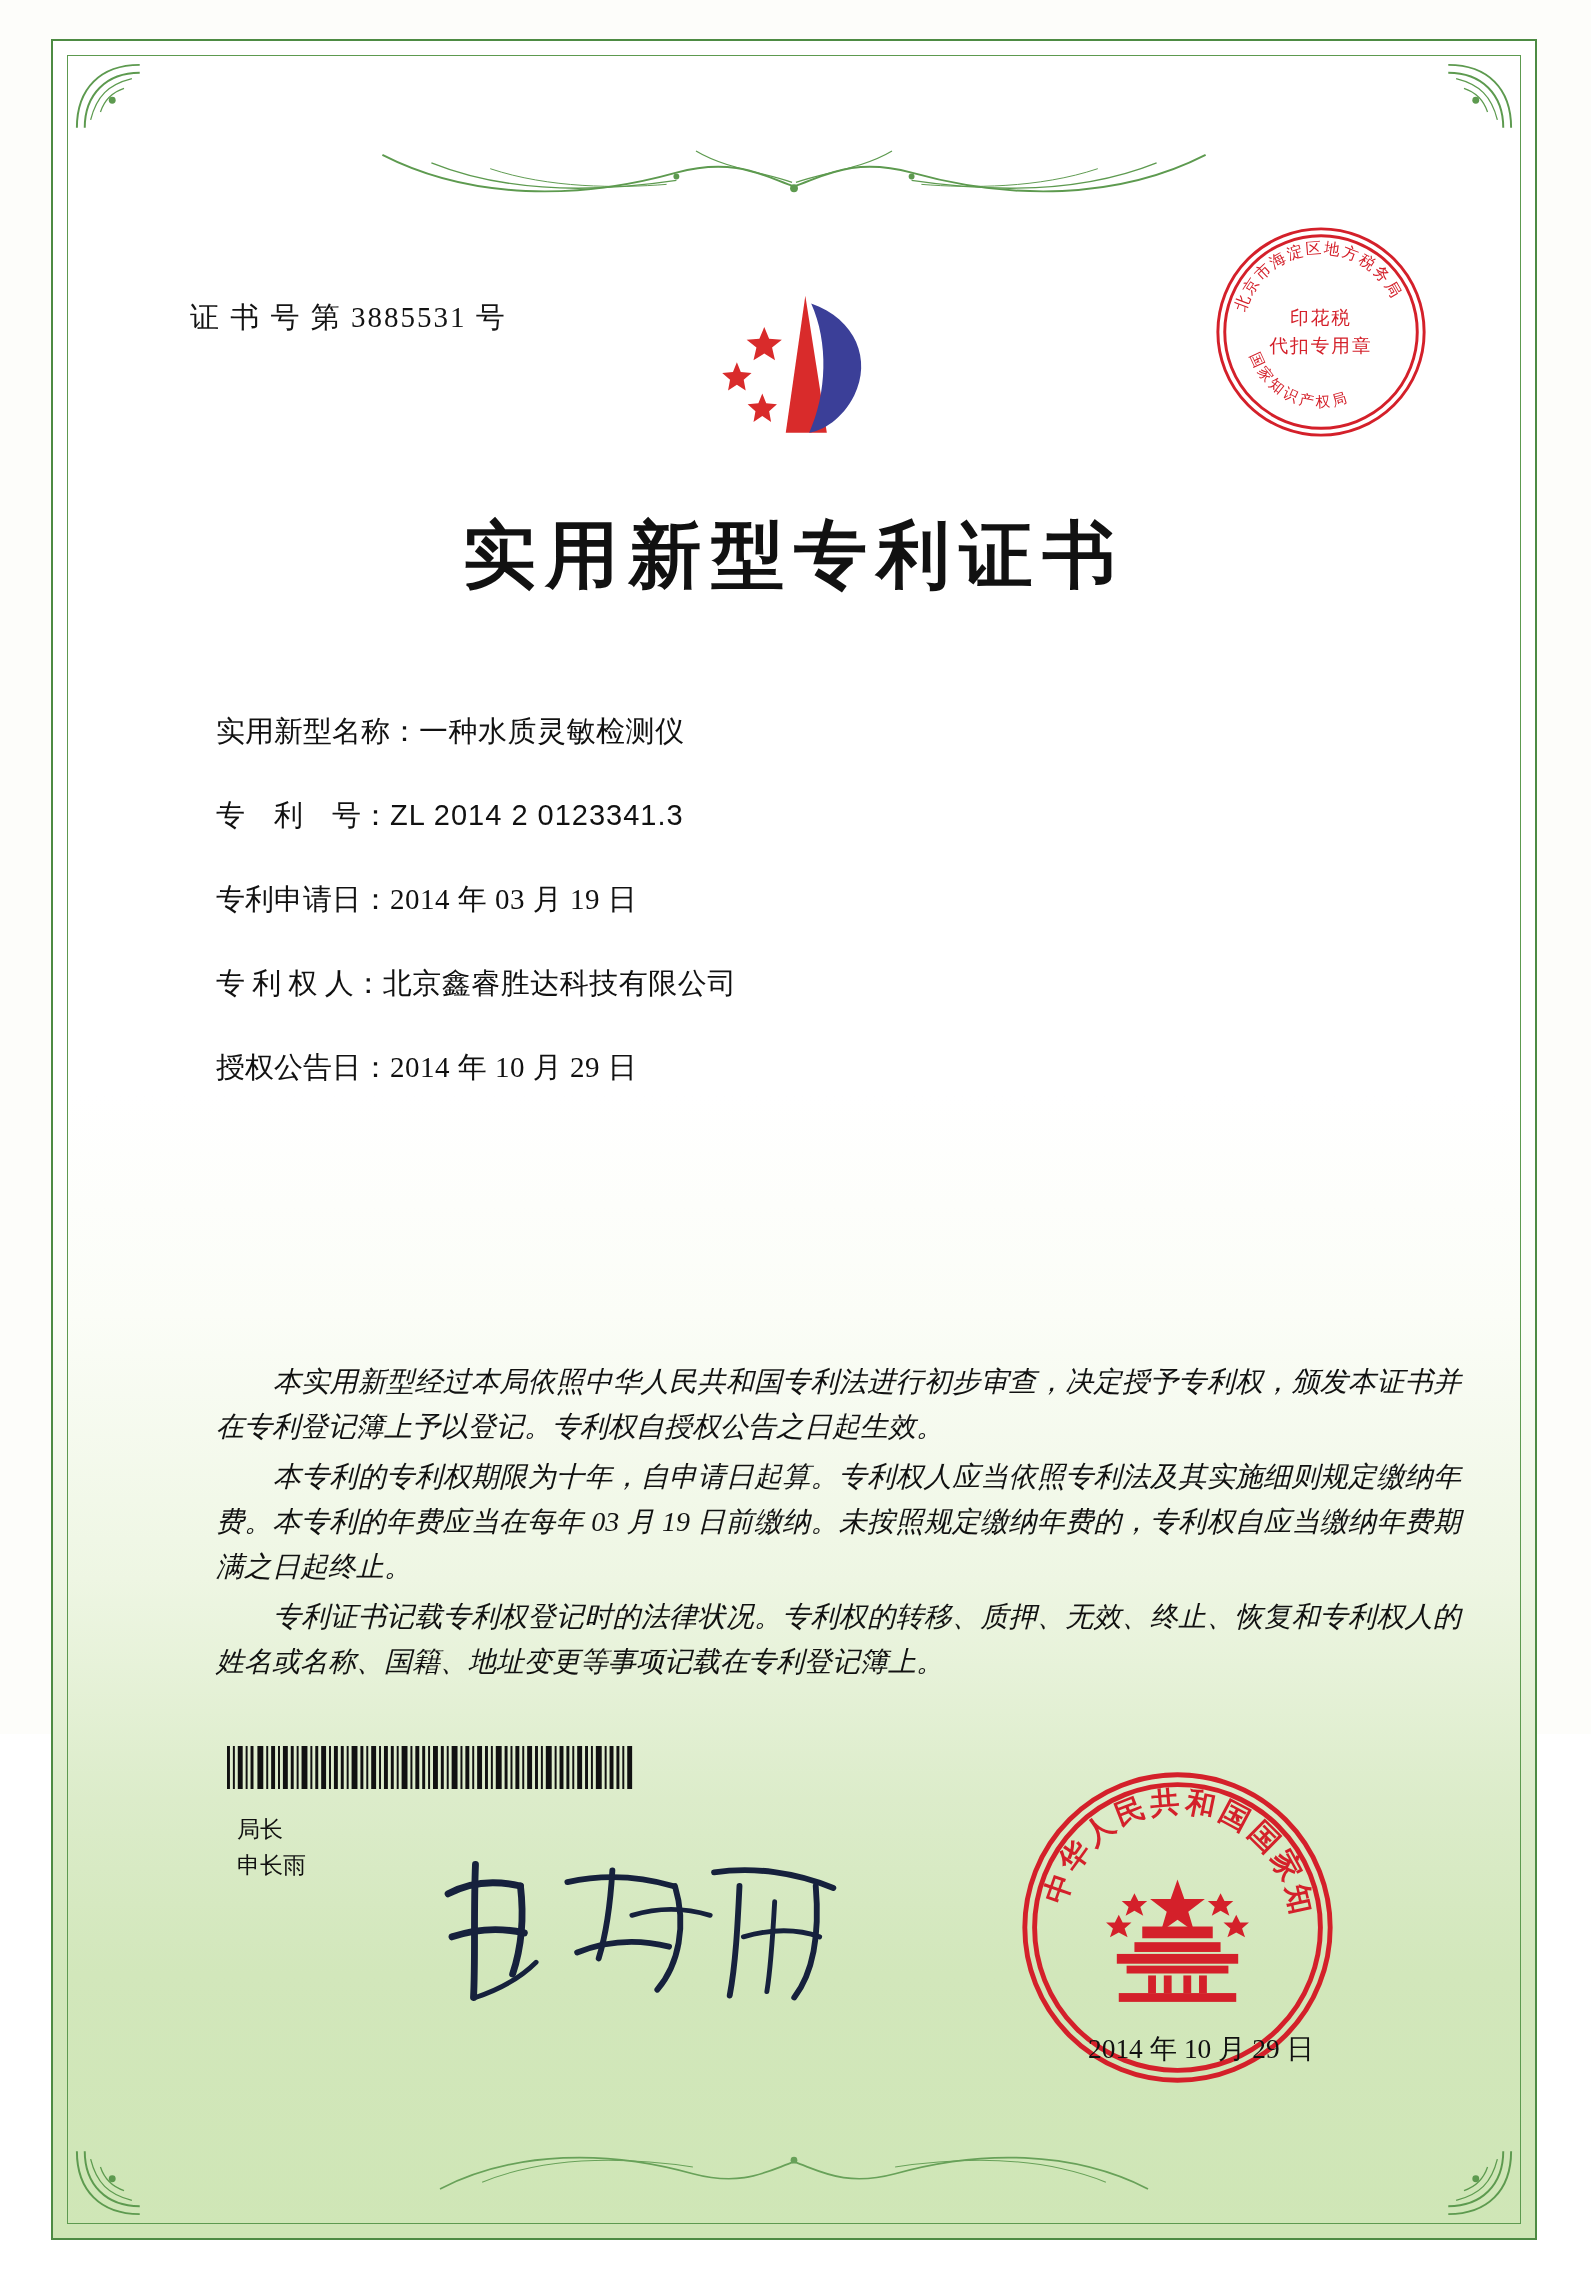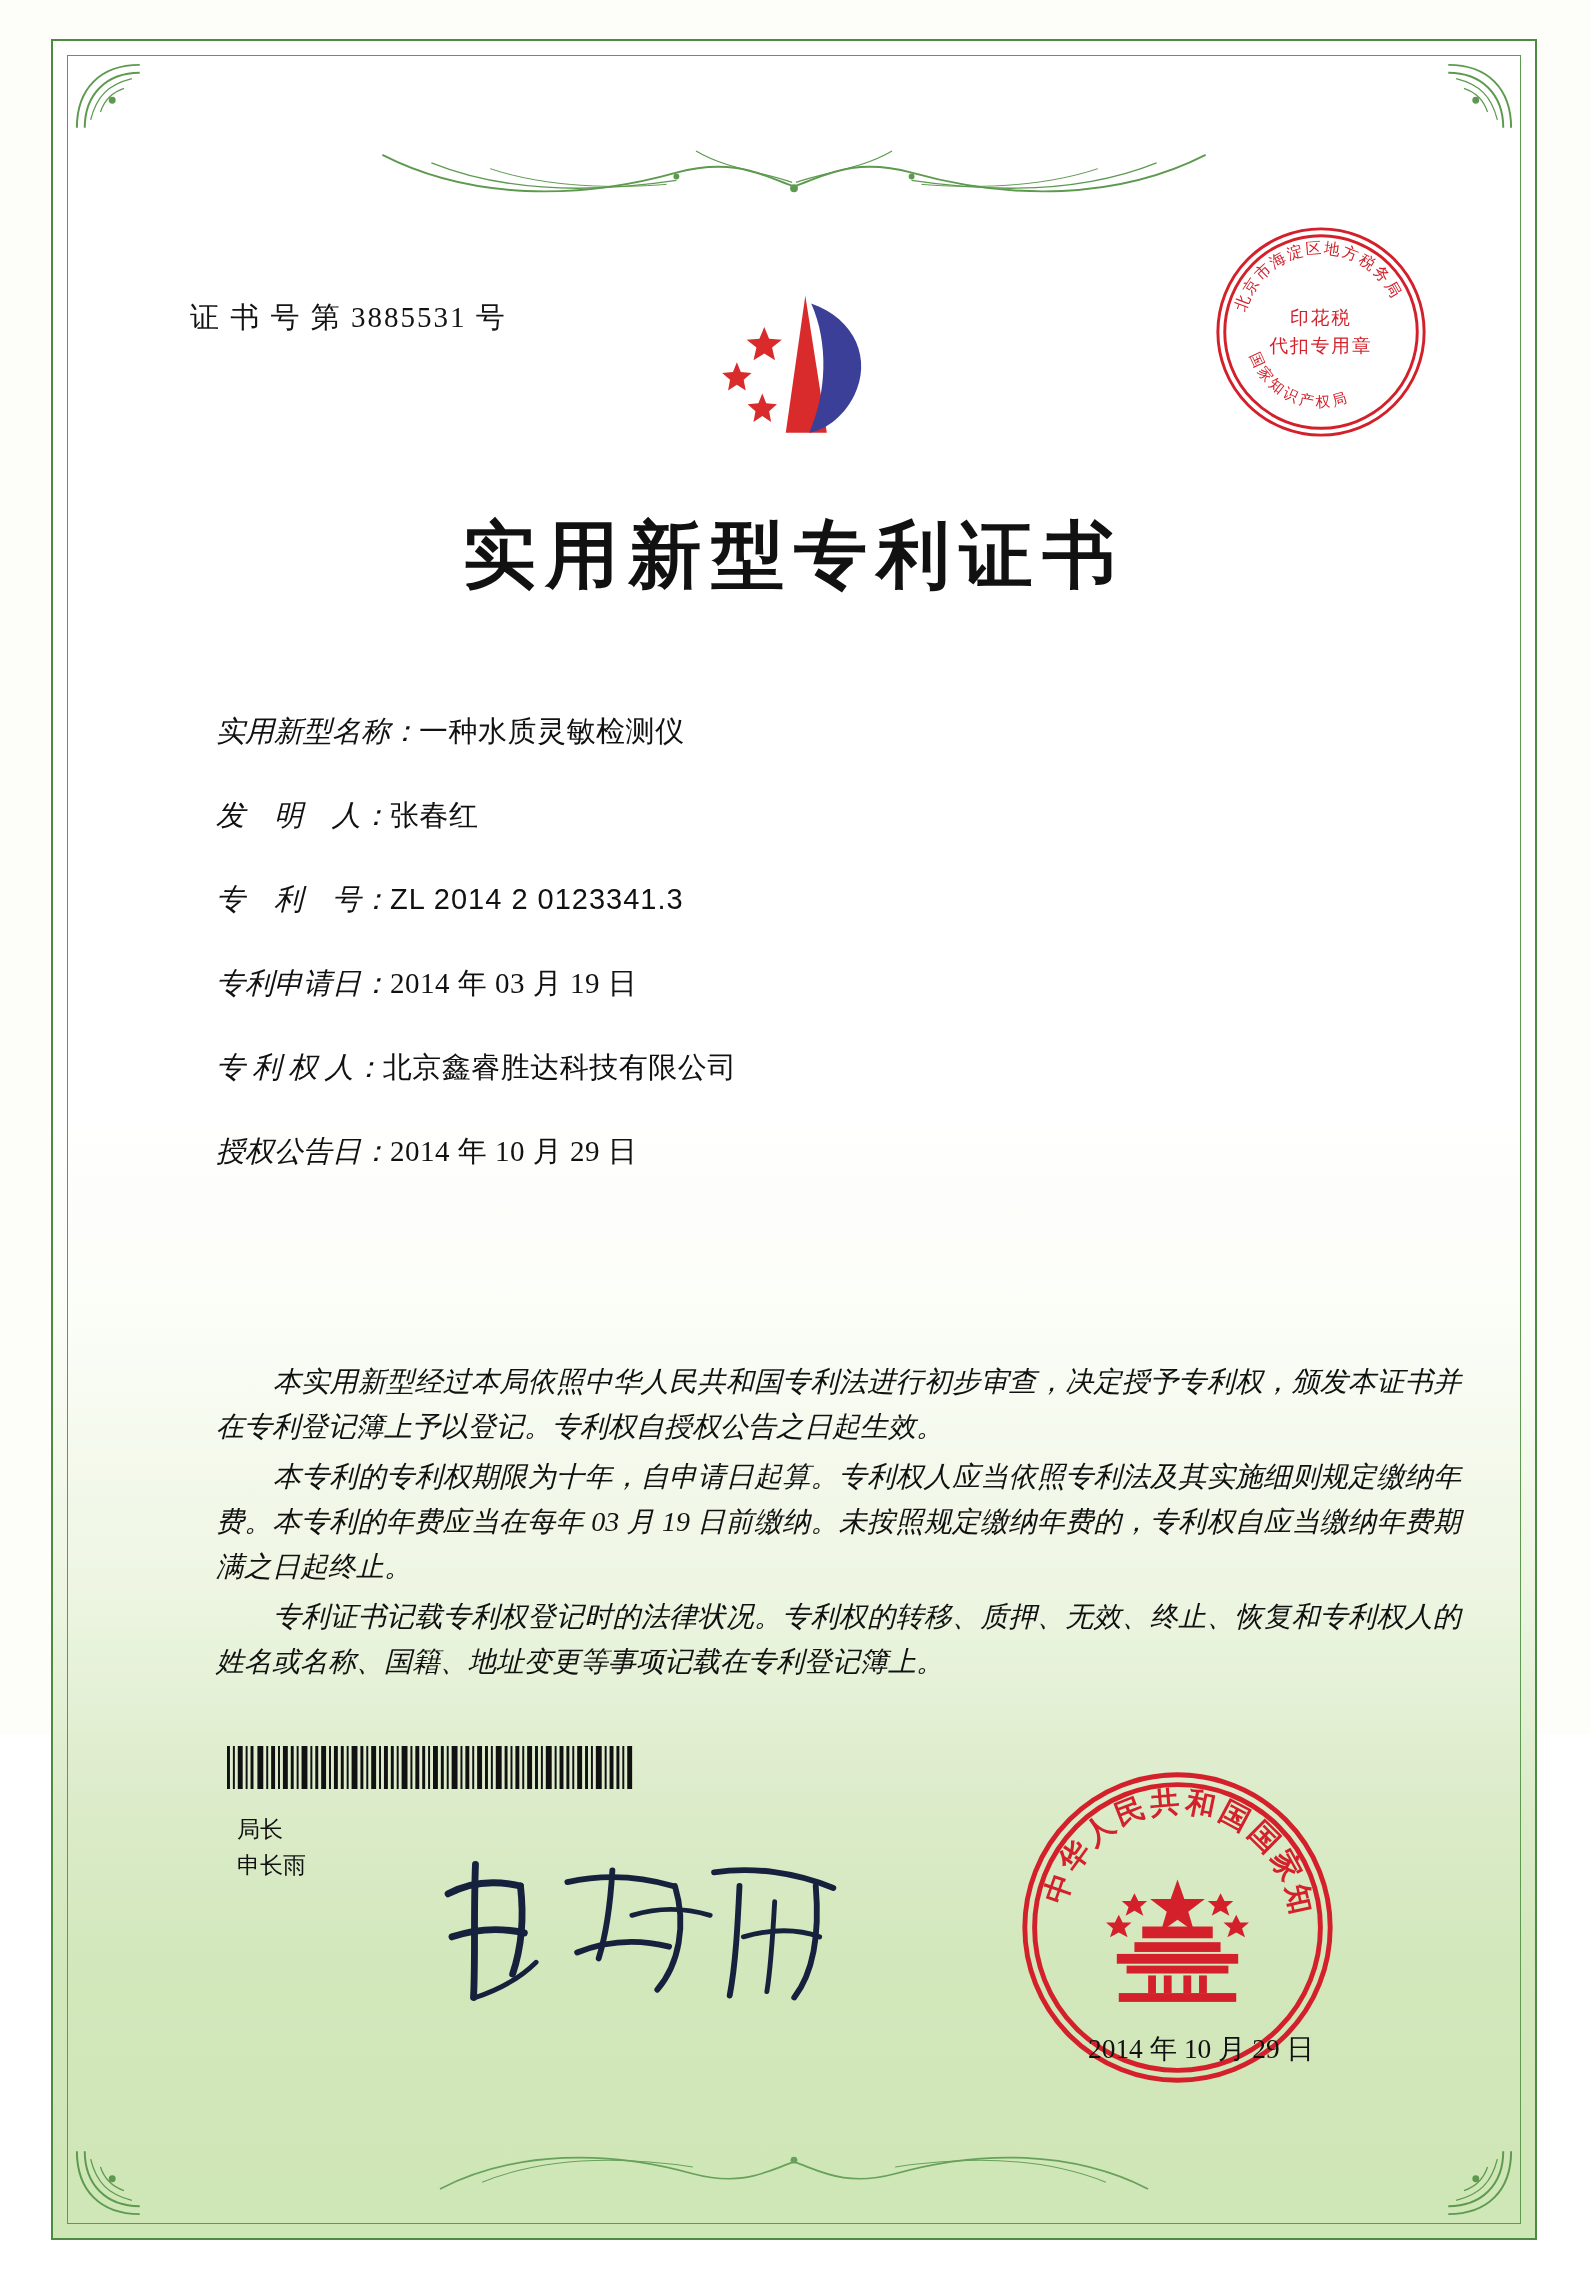--- a/index.html
+++ b/index.html
@@ -133,21 +133,20 @@
   .field-row {
     font-size: 29px;
     line-height: 1.0;
     margin-bottom: 55px;
     color: #111;
     white-space: nowrap;
   }
   .field-label {
     display: inline-block;
     letter-spacing: 0px;
-    font-style: italic;
   }
   .field-value {
     display: inline;
     letter-spacing: 0.5px;
   }
   .field-value.mono {
     font-family: Liberation Sans, sans-serif;
     letter-spacing: 1px;
   }
 
@@ -323,23 +322,20 @@
         <text x="112" y="104" text-anchor="middle" font-size="19" fill="#d4202a" font-family="DejaVu Serif, serif" letter-spacing="2">印花税</text>
         <text x="112" y="132" text-anchor="middle" font-size="19" fill="#d4202a" font-family="DejaVu Serif, serif" letter-spacing="2">代扣专用章</text>
       </svg>
     </div>
 
     <div class="main-title">实用新型专利证书</div>
 
     <div class="fields">
       <div class="field-row">
         <span class="field-label">实用新型名称：</span><span class="field-value">一种水质灵敏检测仪</span>
-      </div>
-      <div class="field-row">
-        <span class="field-label">发　明　人：</span><span class="field-value">张春红</span>
       </div>
       <div class="field-row">
         <span class="field-label">专　利　号：</span><span class="field-value mono">ZL 2014 2 0123341.3</span>
       </div>
       <div class="field-row">
         <span class="field-label">专利申请日：</span><span class="field-value">2014 年 03 月 19 日</span>
       </div>
       <div class="field-row">
         <span class="field-label">专 利 权 人：</span><span class="field-value">北京鑫睿胜达科技有限公司</span>
       </div>

